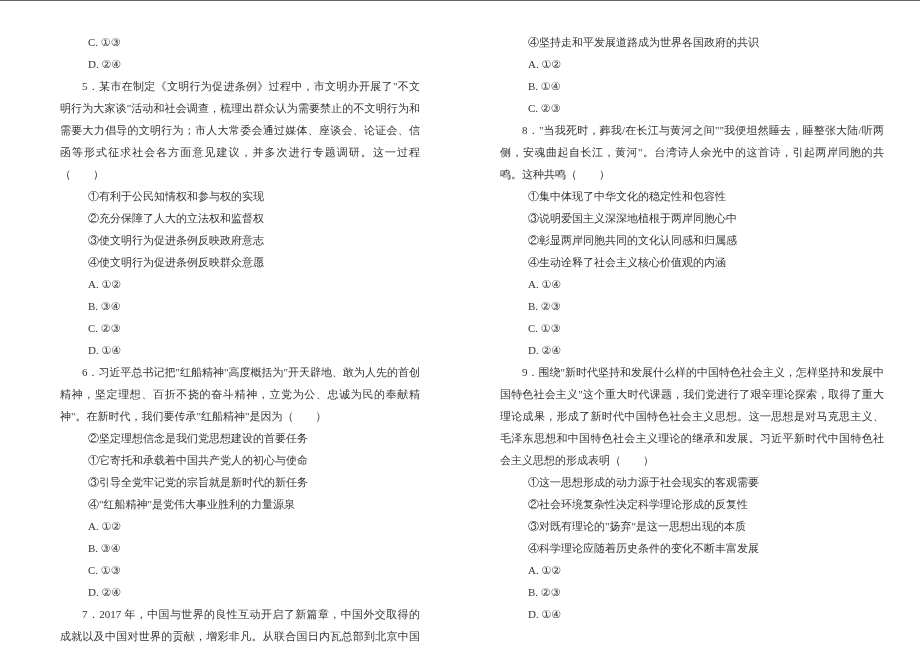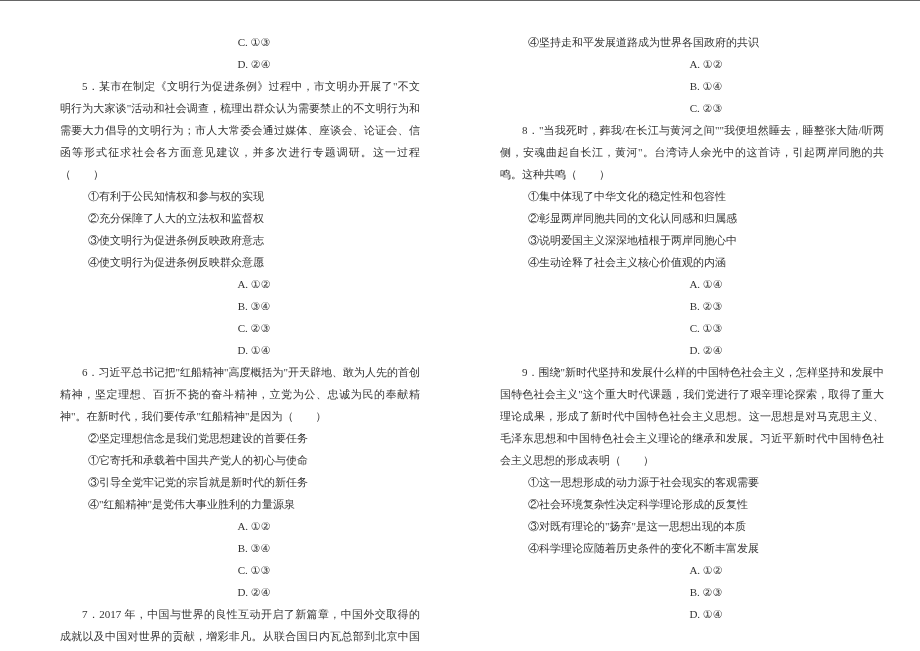--- a/index.html
+++ b/index.html
@@ -32,21 +32,20 @@
     padding-left: 40px;
     padding-right: 36px;
   }
   .line {
     line-height: 2.0;
     text-align: justify;
   }
   .opt {
     padding-left: 28px;
     line-height: 2.0;
-    text-align: center;
   }
   .indent {
     text-indent: 2em;
   }
   .sub {
     padding-left: 28px;
     line-height: 2.0;
   }
 </style>
 </head>
@@ -83,22 +82,22 @@
   </div>
 
   <div class="column right">
     <div class="sub">④坚持走和平发展道路成为世界各国政府的共识</div>
     <div class="opt">A. ①②</div>
     <div class="opt">B. ①④</div>
     <div class="opt">C. ②③</div>
 
     <div class="line indent">8．"当我死时，葬我/在长江与黄河之间""我便坦然睡去，睡整张大陆/听两侧，安魂曲起自长江，黄河"。台湾诗人余光中的这首诗，引起两岸同胞的共鸣。这种共鸣（　　）</div>
     <div class="sub">①集中体现了中华文化的稳定性和包容性</div>
+    <div class="sub">③说明爱国主义深深地植根于两岸同胞心中</div>
     <div class="sub">②彰显两岸同胞共同的文化认同感和归属感</div>
-    <div class="sub">③说明爱国主义深深地植根于两岸同胞心中</div>
     <div class="sub">④生动诠释了社会主义核心价值观的内涵</div>
     <div class="opt">A. ①④</div>
     <div class="opt">B. ②③</div>
     <div class="opt">C. ①③</div>
     <div class="opt">D. ②④</div>
 
     <div class="line indent">9．围绕"新时代坚持和发展什么样的中国特色社会主义，怎样坚持和发展中国特色社会主义"这个重大时代课题，我们党进行了艰辛理论探索，取得了重大理论成果，形成了新时代中国特色社会主义思想。这一思想是对马克思主义、毛泽东思想和中国特色社会主义理论的继承和发展。习近平新时代中国特色社会主义思想的形成表明（　　）</div>
     <div class="sub">①这一思想形成的动力源于社会现实的客观需要</div>
     <div class="sub">②社会环境复杂性决定科学理论形成的反复性</div>
     <div class="sub">③对既有理论的"扬弃"是这一思想出现的本质</div>

